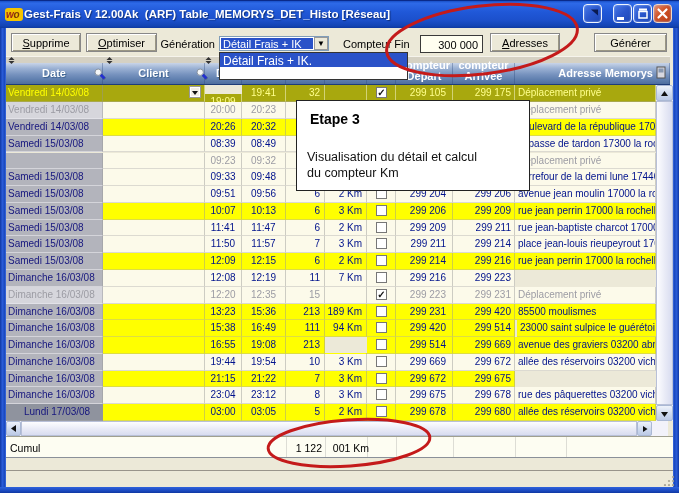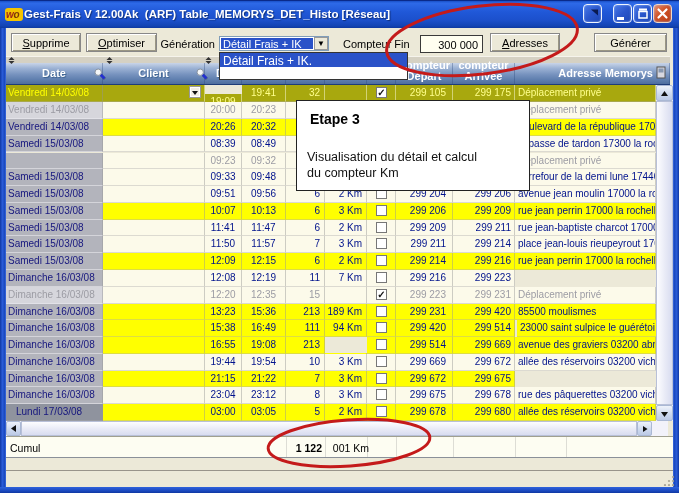--- a/index.html
+++ b/index.html
@@ -439,21 +439,21 @@
     <div class="cell cream num" style="left:280px;width:39px;"><span class="t" style="padding-right:4px">8</span></div>
     <div class="cell cream num" style="left:319px;width:42px;"><span class="t" style="padding-right:4px">3 Km</span></div>
     <div class="cell cream" style="left:361px;width:29px;">
       <div class="chk"></div>
     </div>
     <div class="cell cream num" style="left:390px;width:57px;"><span class="t" style="padding-right:6px">299 675</span></div>
     <div class="cell cream num" style="left:447px;width:62px;"><span class="t" style="padding-right:3px">299 678</span></div>
     <div class="cell cream" style="left:509px;width:141px;"><span class="t" style="padding-left:3px">rue des pâquerettes 03200 vich</span></div>
   </div>
 <div class="row" style="top:404.2px;height:16.8px;">
-    <div class="cell datelun" style="left:0px;width:97px;"><span class="t" style="padding-left:10px">Lundi 17/03/08</span></div>
+    <div class="cell datelun" style="left:0px;width:97px;"><span class="t" style="padding-left:18px">Lundi 17/03/08</span></div>
     <div class="cell yellow" style="left:97px;width:102px;"></div>
     <div class="cell yellow ctr" style="left:199px;width:37px;"><span class="t">03:00</span></div>
     <div class="cell yellow ctr" style="left:236px;width:44px;"><span class="t">03:05</span></div>
     <div class="cell yellow num" style="left:280px;width:39px;"><span class="t" style="padding-right:4px">5</span></div>
     <div class="cell yellow num" style="left:319px;width:42px;"><span class="t" style="padding-right:4px">2 Km</span></div>
     <div class="cell yellow" style="left:361px;width:29px;">
       <div class="chk"></div>
     </div>
     <div class="cell yellow num" style="left:390px;width:57px;"><span class="t" style="padding-right:6px">299 678</span></div>
     <div class="cell yellow num" style="left:447px;width:62px;"><span class="t" style="padding-right:3px">299 680</span></div>
@@ -487,21 +487,21 @@
 </div>
 <div id="cumul" class="abs">
     <div class="sep" style="left:280px"></div>
     <div class="sep" style="left:319px"></div>
     <div class="sep" style="left:361px"></div>
     <div class="sep" style="left:390px"></div>
     <div class="sep" style="left:447px"></div>
     <div class="sep" style="left:509px"></div>
     <div class="sep" style="left:560px"></div>
     <div style="position:absolute;left:4px;top:5px;">Cumul</div>
-    <div style="position:absolute;left:280px;width:36px;top:5px;text-align:right;font-weight:bold;">1 122</div>
+    <div style="position:absolute;left:280px;width:36px;top:5px;text-align:right;">1 122</div>
     <div style="position:absolute;left:319px;width:44px;top:5px;text-align:right;">001 Km</div>
   </div>
 <div id="blueline" class="abs"></div>
 <div id="combo" class="abs">
     <div class="sel">Détail Frais + IK</div>
     <div class="arr">▼</div>
   </div>
 <div id="droplist" class="abs">
     <div id="dl1">Détail Frais + IK.</div>
   </div>

